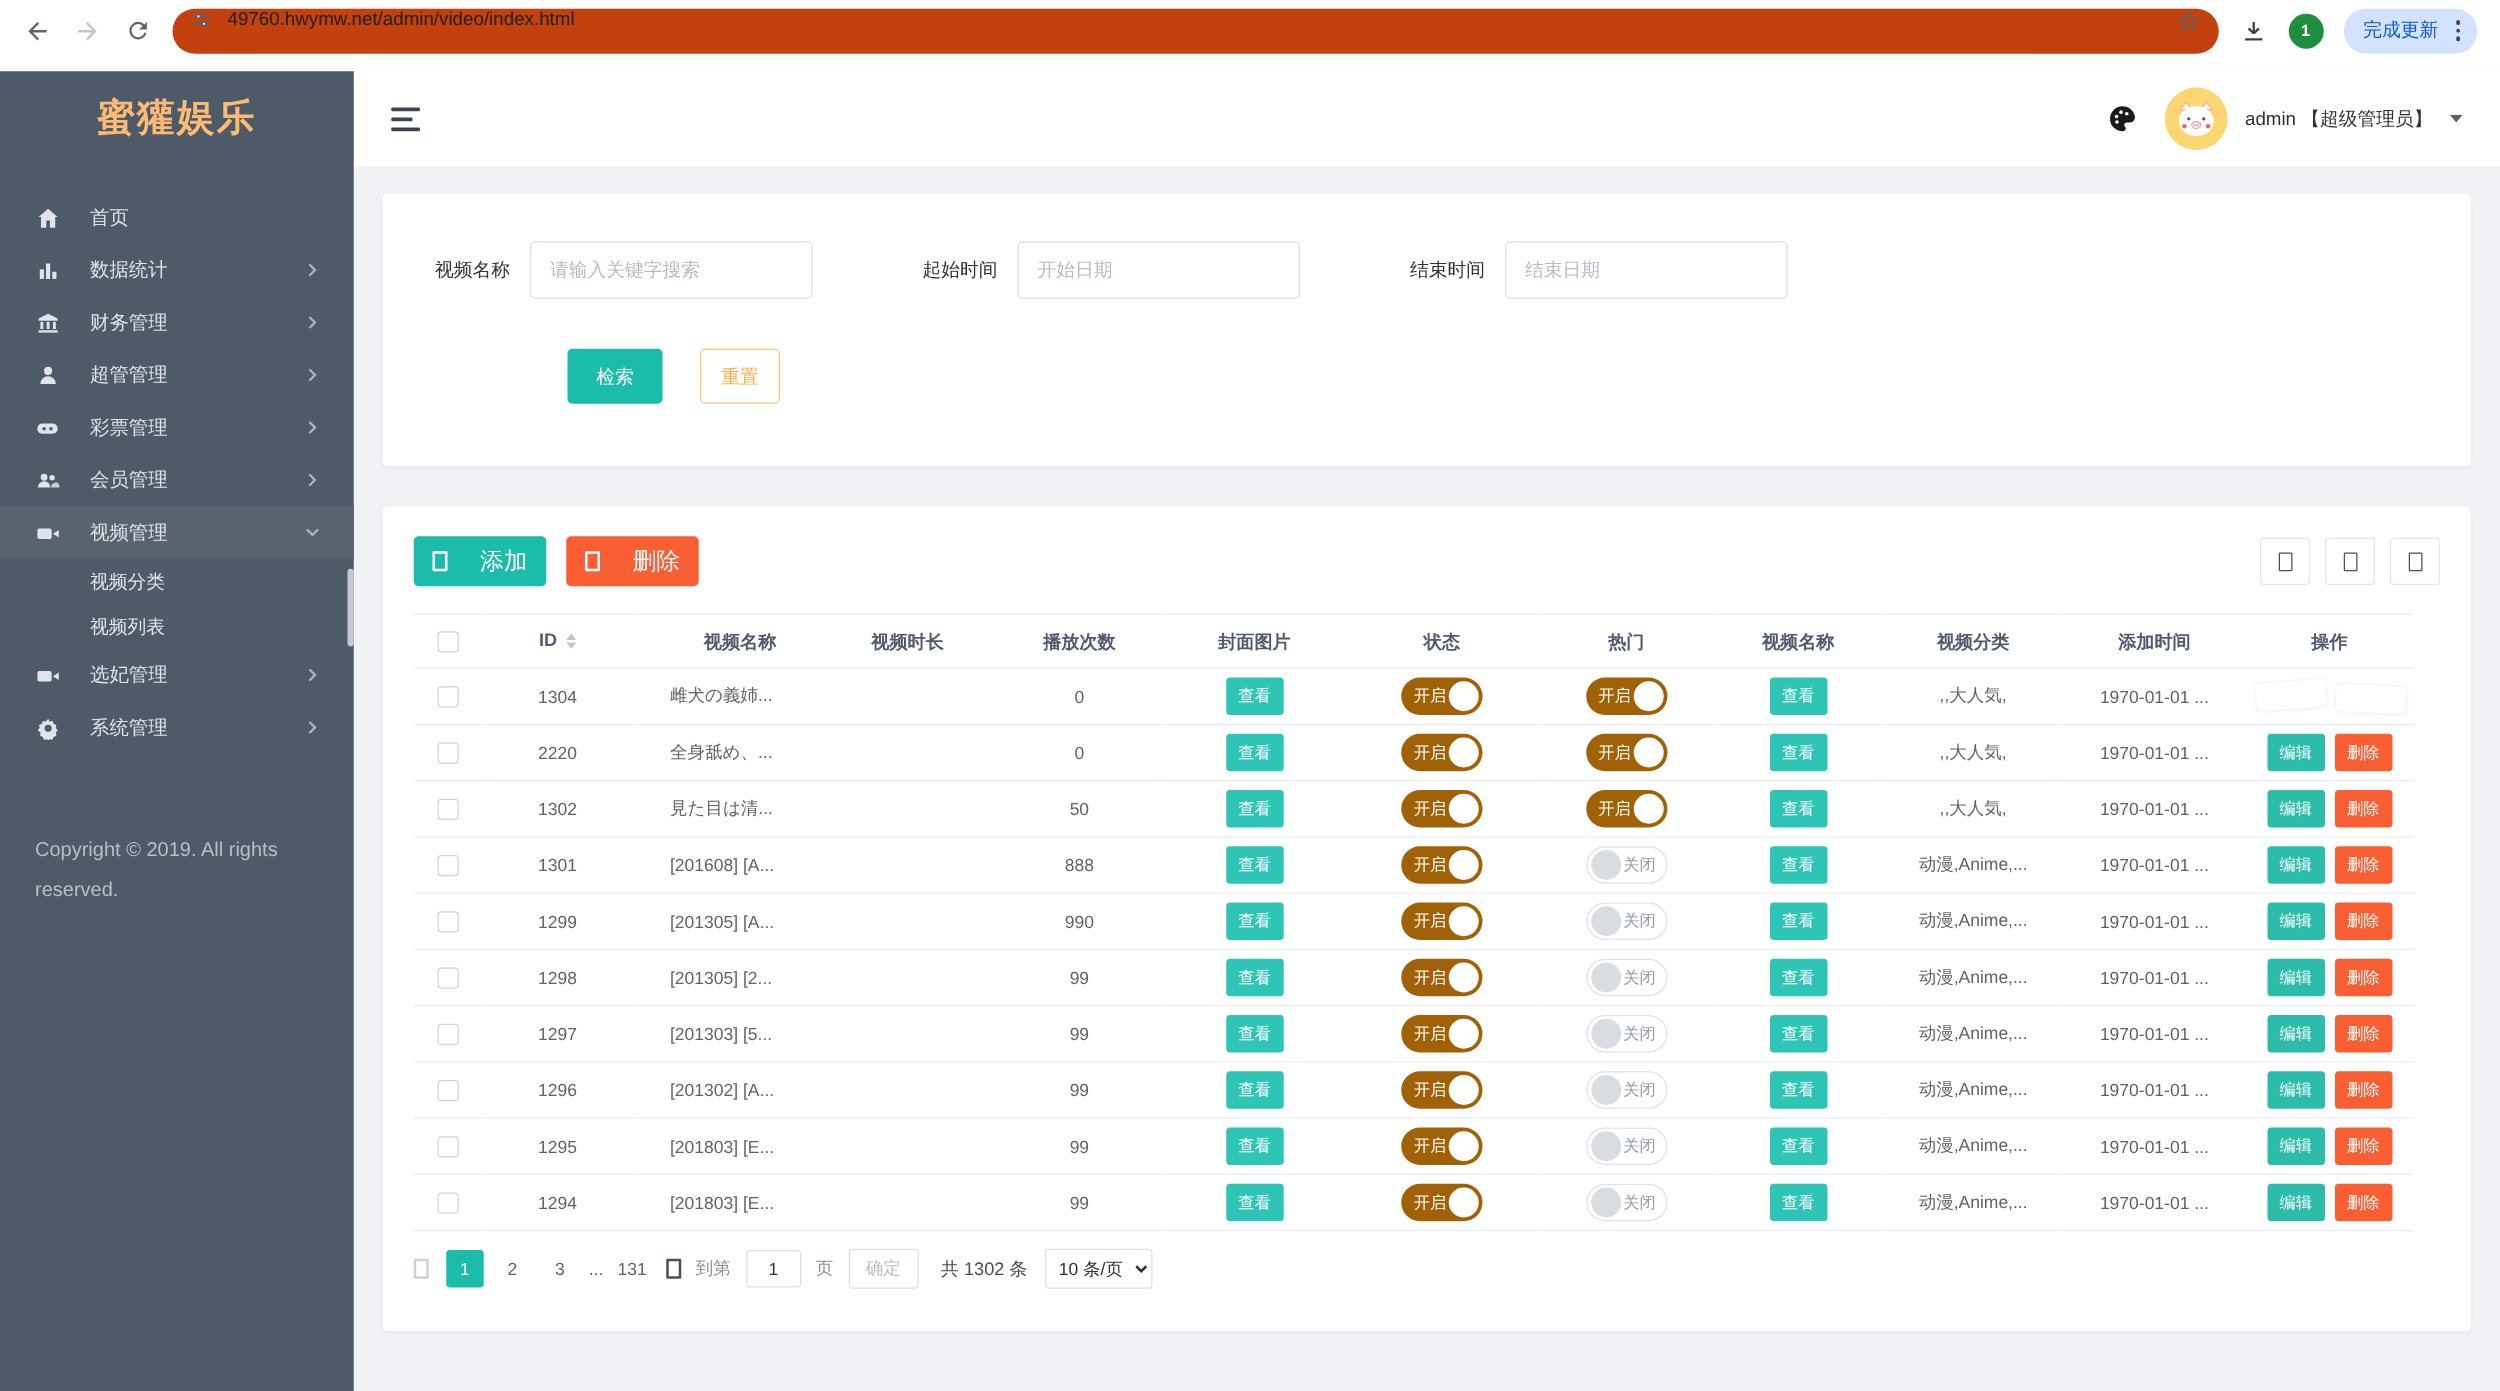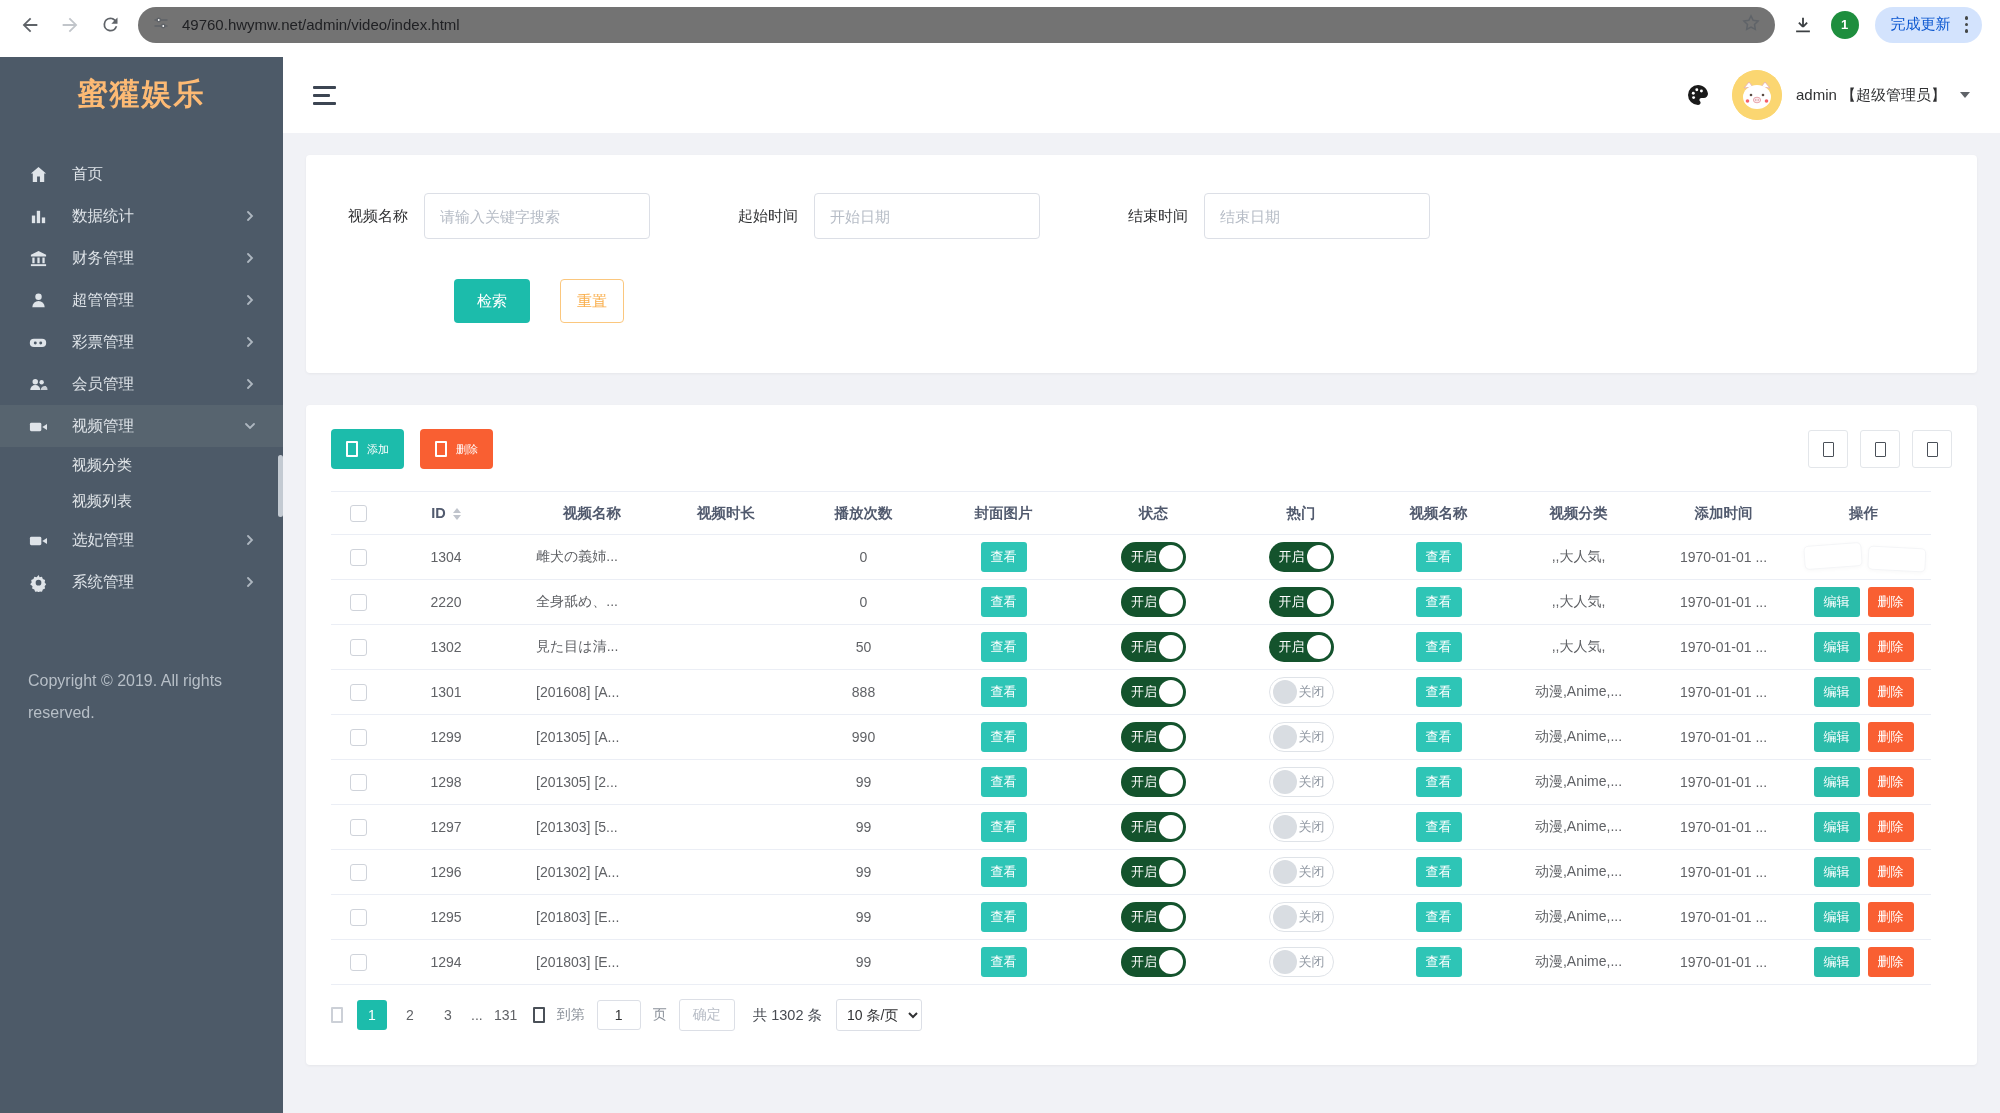--- a/index.html
+++ b/index.html
@@ -2,21 +2,21 @@
 <html><head>
 <meta charset="utf-8">
 <style>
   * { margin:0; padding:0; box-sizing:border-box; }
   html,body { width:2000px; height:1113px; overflow:hidden; }
   body { font-family:"Liberation Sans","DejaVu Sans",sans-serif; background:#f1f2f6; color:#606266; }
 
   
   .chrome { height:57px; background:#fff; display:flex; align-items:center; padding:0 18px 8px 18px; gap:16px; }
   .nav-ic { width:24px; height:24px; display:flex; align-items:center; justify-content:center; cursor:pointer; }
-  .omnibox { flex:1; height:36px; background:#737373; border-radius:18px; display:flex; align-items:center; padding:0 14px; gap:12px; }
+  .omnibox { flex:1; height:36px; background:#c2410c; border-radius:18px; display:flex; padding:0 14px; gap:12px; }
   .omnibox .url { font-size:15px; color:#202124; flex:1; }
   .omni-star { margin-left:auto; }
   .chrome-badge { width:28px; height:28px; border-radius:50%; background:#1e8e3e; color:#fff; font-size:13px; font-weight:bold; display:flex; align-items:center; justify-content:center; }
   .update-chip { height:36px; background:#d3e3fd; border-radius:18px; display:flex; align-items:center; gap:10px; padding:0 10px 0 16px; color:#0b57d0; font-size:15px; font-weight:normal; cursor:pointer; }
   .kebab { display:flex; flex-direction:column; gap:3px; padding:4px; }
   .kebab i { width:3.5px; height:3.5px; border-radius:50%; background:#444746; }
 
   
   .app { display:flex; height:1056px; }
 
@@ -57,21 +57,21 @@
   .field input { width:226px; height:46px; border:1px solid #dcdfe6; border-radius:4px; padding:0 15px; font-size:15px; color:#303133; outline:none; font-family:inherit; }
   .field input::placeholder { color:#b6bcc6; }
   .search-btn-row { margin-top:40px; padding-left:106px; display:flex; gap:30px; }
   .btn { border:none; cursor:pointer; font-family:inherit; }
   .btn-search { width:76px; height:44px; background:#1cbcab; color:#fff; font-size:15px; border-radius:4px; }
   .btn-reset { width:64px; height:44px; background:#fff; border:1px solid #fbc77e; color:#f9ae4b; font-size:15px; border-radius:4px; }
 
   
   .table-card { padding:24px 25px; height:660px; }
   .toolbar { display:flex; align-items:center; margin-bottom:22px; }
-  .btn-add, .btn-del { height:40px; padding:0 15px; border-radius:4px; color:#fff; font-size:11px; display:flex; align-items:center; gap:9px; }
+  .btn-add, .btn-del { height:40px; padding:0 15px; border-radius:4px; color:#fff; font-size:19px; display:flex; align-items:center; gap:26px; }
   .btn-add { background:#1cbcab; margin-right:16px; }
   .btn-del { background:#f95f32; }
   .tofu { display:inline-block; width:12px; height:16px; border:2px solid currentColor; border-radius:1px; }
   .tool-icons { margin-left:auto; display:flex; gap:12px; }
   .icon-btn { width:40px; height:38px; background:#fff; border:1px solid #e3e6ea; border-radius:3px; color:#4a5058; display:flex; align-items:center; justify-content:center; cursor:pointer; }
   .icon-btn .tofu { border-width:1.5px; width:11px; height:15px; }
 
   table { width:1600px; border-collapse:collapse; table-layout:fixed; font-size:14px; color:#606266; }
   th { height:43px; font-weight:bold; color:#515a6e; border-top:1px solid #ebeef5; border-bottom:1px solid #ebeef5; text-align:center; padding:0 8px; font-size:14.5px; }
   td { height:45px; border-bottom:1px solid #ebeef5; text-align:center; padding:0 8px; overflow:hidden; white-space:nowrap; }
@@ -82,21 +82,21 @@
   .sort i { width:0; height:0; border-left:4.5px solid transparent; border-right:4.5px solid transparent; display:block; }
   .sort .up { border-bottom:5px solid #c0c4cc; }
   .sort .dn { border-top:5px solid #c0c4cc; }
   .mini { border-radius:3px; padding:6px 10px; font-size:13px; color:#fff; }
   .view { background:#2ec5b6; }
   .teal { background:#2bbcaa; margin-right:8px; }
   .red  { background:#f95f32; }
   .toggle { display:inline-flex; align-items:center; justify-content:space-between; width:65px; height:30px; border-radius:15px; cursor:pointer; vertical-align:middle; }
   .toggle .t-label { font-size:13px; }
   .toggle .knob { width:24px; height:24px; border-radius:50%; flex-shrink:0; }
-  .toggle.on { background:#14532d; padding:0 3px 0 10px; color:#fff; }
+  .toggle.on { background:#a16207; padding:0 3px 0 10px; color:#fff; }
   .toggle.on .knob { background:#fff; }
   .toggle.off { background:#fff; border:1px solid #dfe3e8; padding:0 8px 0 3px; color:#9299a3; }
   .toggle.off .knob { background:#d9dde2; }
   .ghost-btn { display:inline-block; width:58px; height:24px; background:#fff; border:1px solid #f4f5f7; border-radius:5px; box-shadow:0 1px 4px rgba(0,0,0,.03); transform:rotate(-4deg); }
   .ghost-btn.g2 { transform:rotate(3deg) translateY(3px); margin-left:6px; }
 
   
   .pagination { margin-top:14px; display:flex; align-items:center; font-size:14px; color:#606266; }
   .page-tofu { color:#ccd0d7; margin-right:10px; cursor:pointer; }
   .page-tofu.next { color:#4a5058; margin:0 12px 0 8px; }

